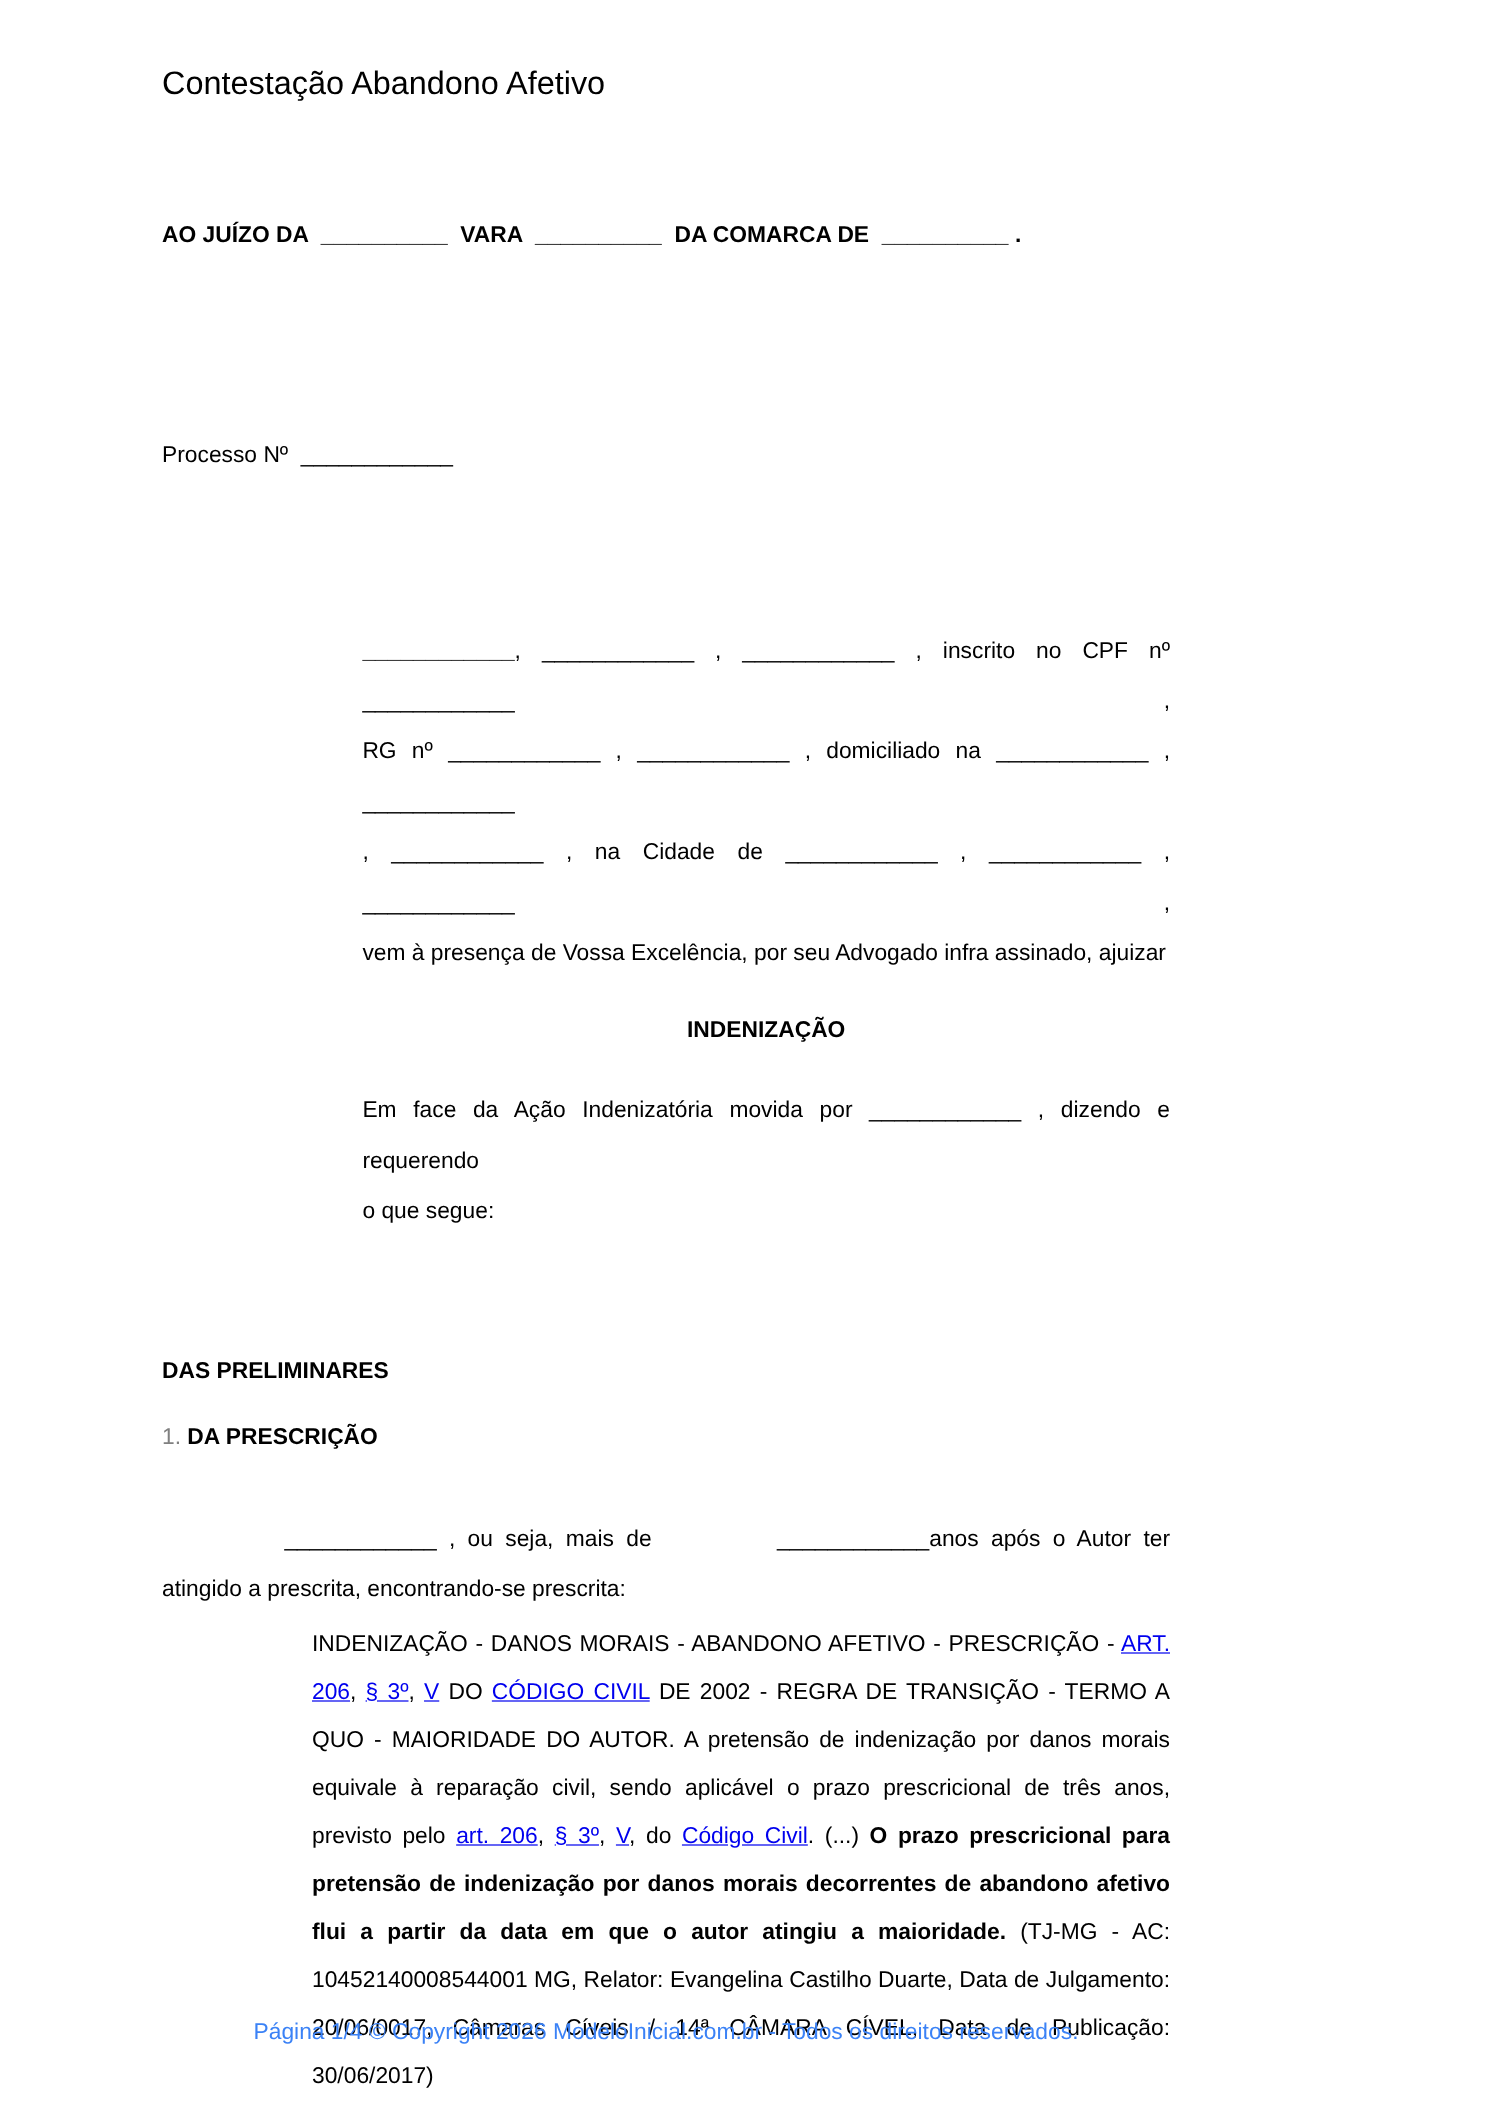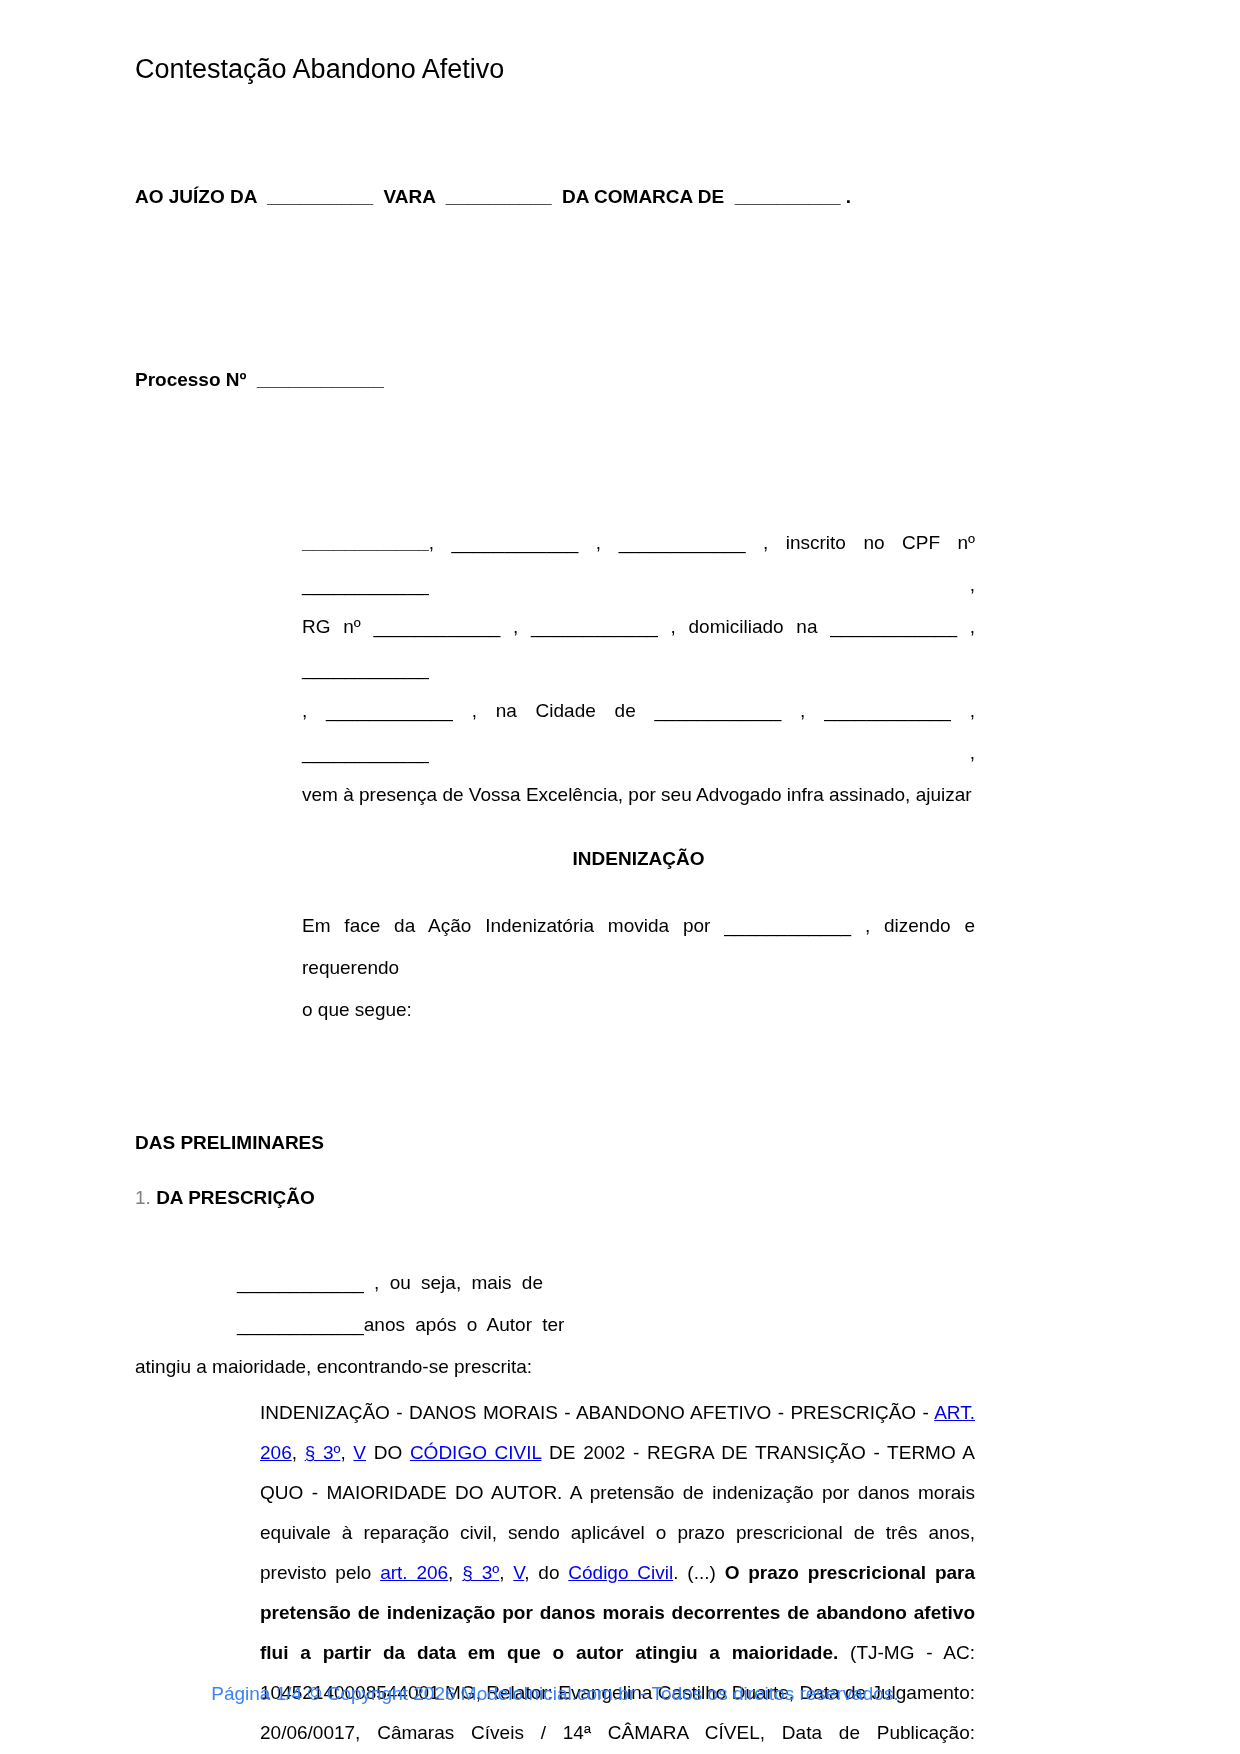--- a/index.html
+++ b/index.html
@@ -27,21 +27,20 @@
     line-height: 28px;
   }
   .addressing {
     margin-top: 100px;
     font-weight: bold;
     line-height: 28px;
   }
   .processo {
     margin-top: 155px;
     line-height: 28px;
-    font-weight: bold;
   }
   .party {
     margin-top: 128px;
     margin-left: 167px; 
     line-height: 42px;
   }
   .jline {
     text-align: justify;
     text-align-last: justify;
   }
@@ -67,21 +66,20 @@
     line-height: 42px;
   }
   .prescricao .num { color: #808080; font-weight: normal; }
   .inicialmente { margin-top: 43px; line-height: 42px; }
   .indent102 { margin-left: 102px; }
   .line-flex {
     margin-left: 102px;
     display: flex;
     justify-content: space-between;
     word-spacing: 5px;
-    flex-direction: column;
   }
   .quote {
     margin-top: 5px;
     margin-left: 125px; 
     width: 715px;
     line-height: 40px;
     text-align: justify;
   }
   .ql {
     color: #0000EE;
@@ -129,20 +127,20 @@
   <div class="prescricao">
     <span class="num">1.</span>
     <span class="b">DA PRESCRIÇÃO</span>
   </div>
 
   <div class="inicialmente">
     <div class="line-flex">
       <span>____________ , ou seja, mais de</span>
       <span>____________anos após o Autor ter</span>
     </div>
-    <div>atingiu a maioridade, encontrando-se prescrita:</div>
+    <div>atingido a prescrita, encontrando-se prescrita:</div>
   </div>
 
   <div class="quote"><span>INDENIZAÇÃO - DANOS MORAIS - ABANDONO AFETIVO - PRESCRIÇÃO - </span><span class="ql">ART. 206</span><span>, </span><span class="ql">§ 3º</span><span>, </span><span class="ql">V</span><span> DO </span><span class="ql">CÓDIGO CIVIL</span><span> DE 2002 - REGRA DE TRANSIÇÃO - TERMO A QUO - MAIORIDADE DO AUTOR. A pretensão de indenização por danos morais equivale à reparação civil, sendo aplicável o prazo prescricional de três anos, previsto pelo </span><span class="ql">art. 206</span><span>, </span><span class="ql">§ 3º</span><span>, </span><span class="ql">V</span><span>, do </span><span class="ql">Código Civil</span><span>. (...) </span><span class="qb">O prazo prescricional para pretensão de indenização por danos morais decorrentes de abandono afetivo flui a partir da data em que o autor atingiu a maioridade.</span><span> (TJ-MG - AC: 10452140008544001 MG, Relator: Evangelina Castilho Duarte, Data de Julgamento: 20/06/0017, Câmaras Cíveis / 14ª CÂMARA CÍVEL, Data de Publicação: 30/06/2017)</span></div>
 
   <div class="footer">Página 1/4 © Copyright 2026 ModeloInicial.com.br - Todos os direitos reservados.</div>
 
 </div>
 
 </body></html>

